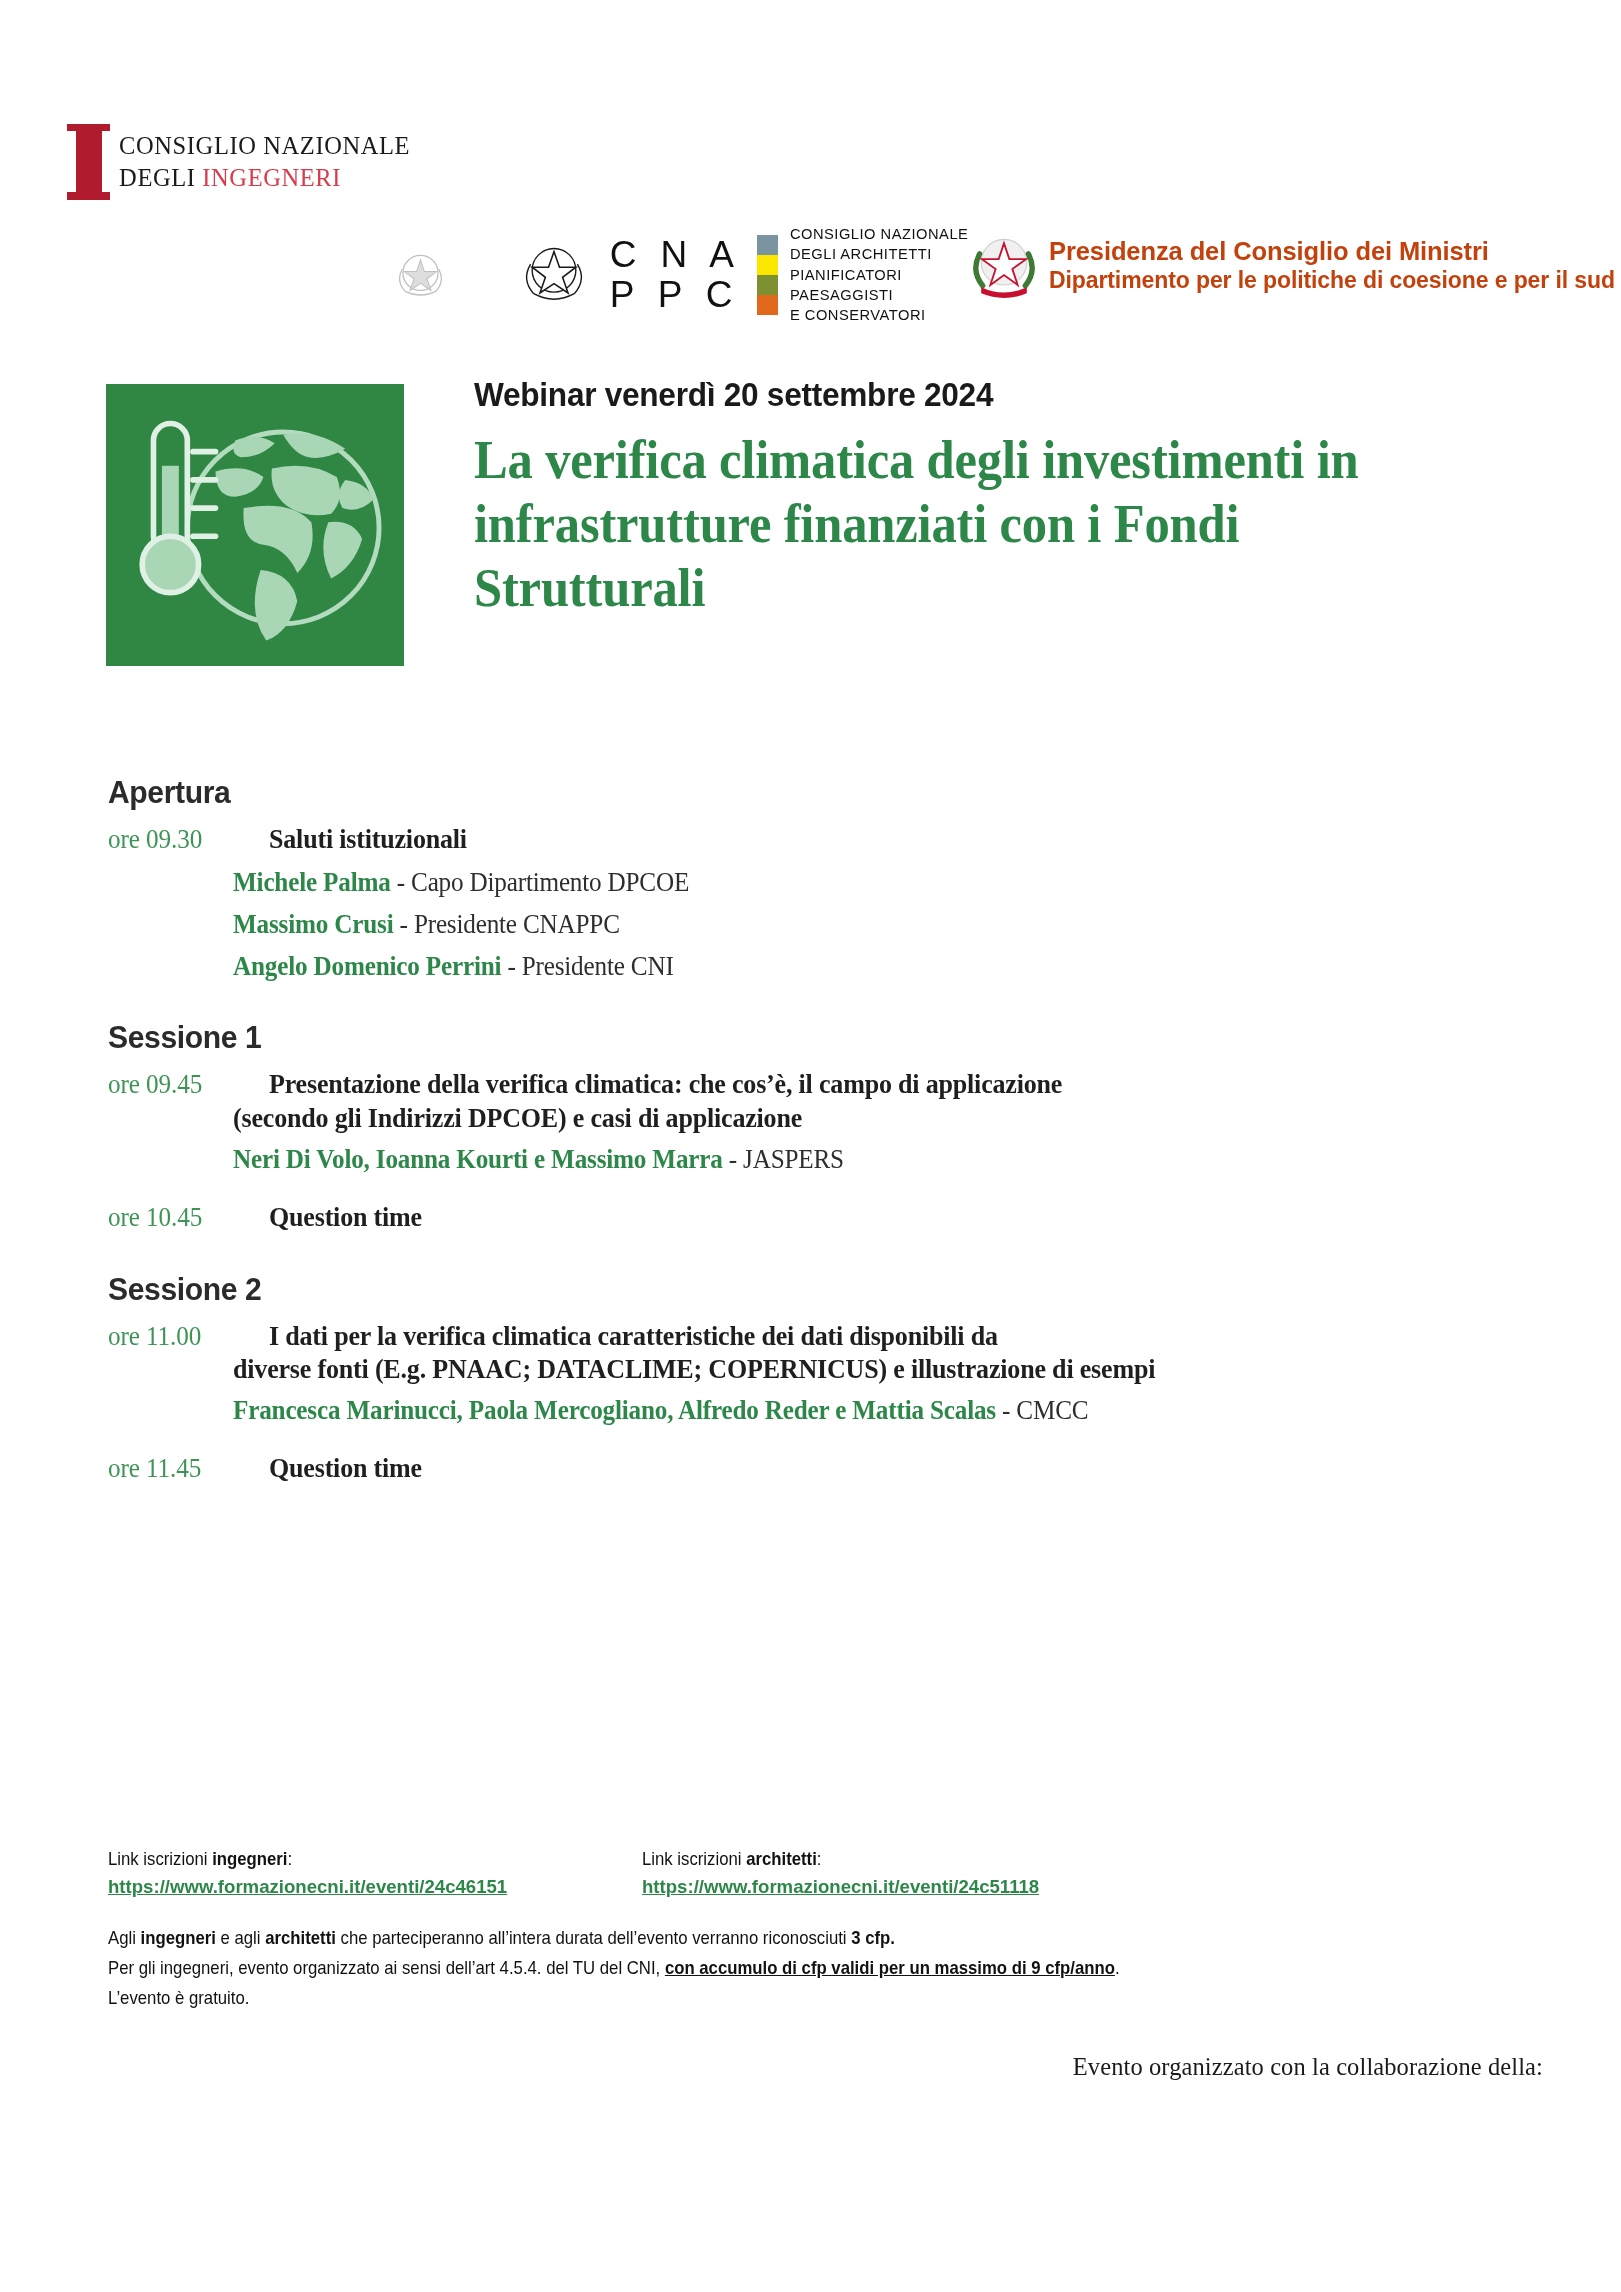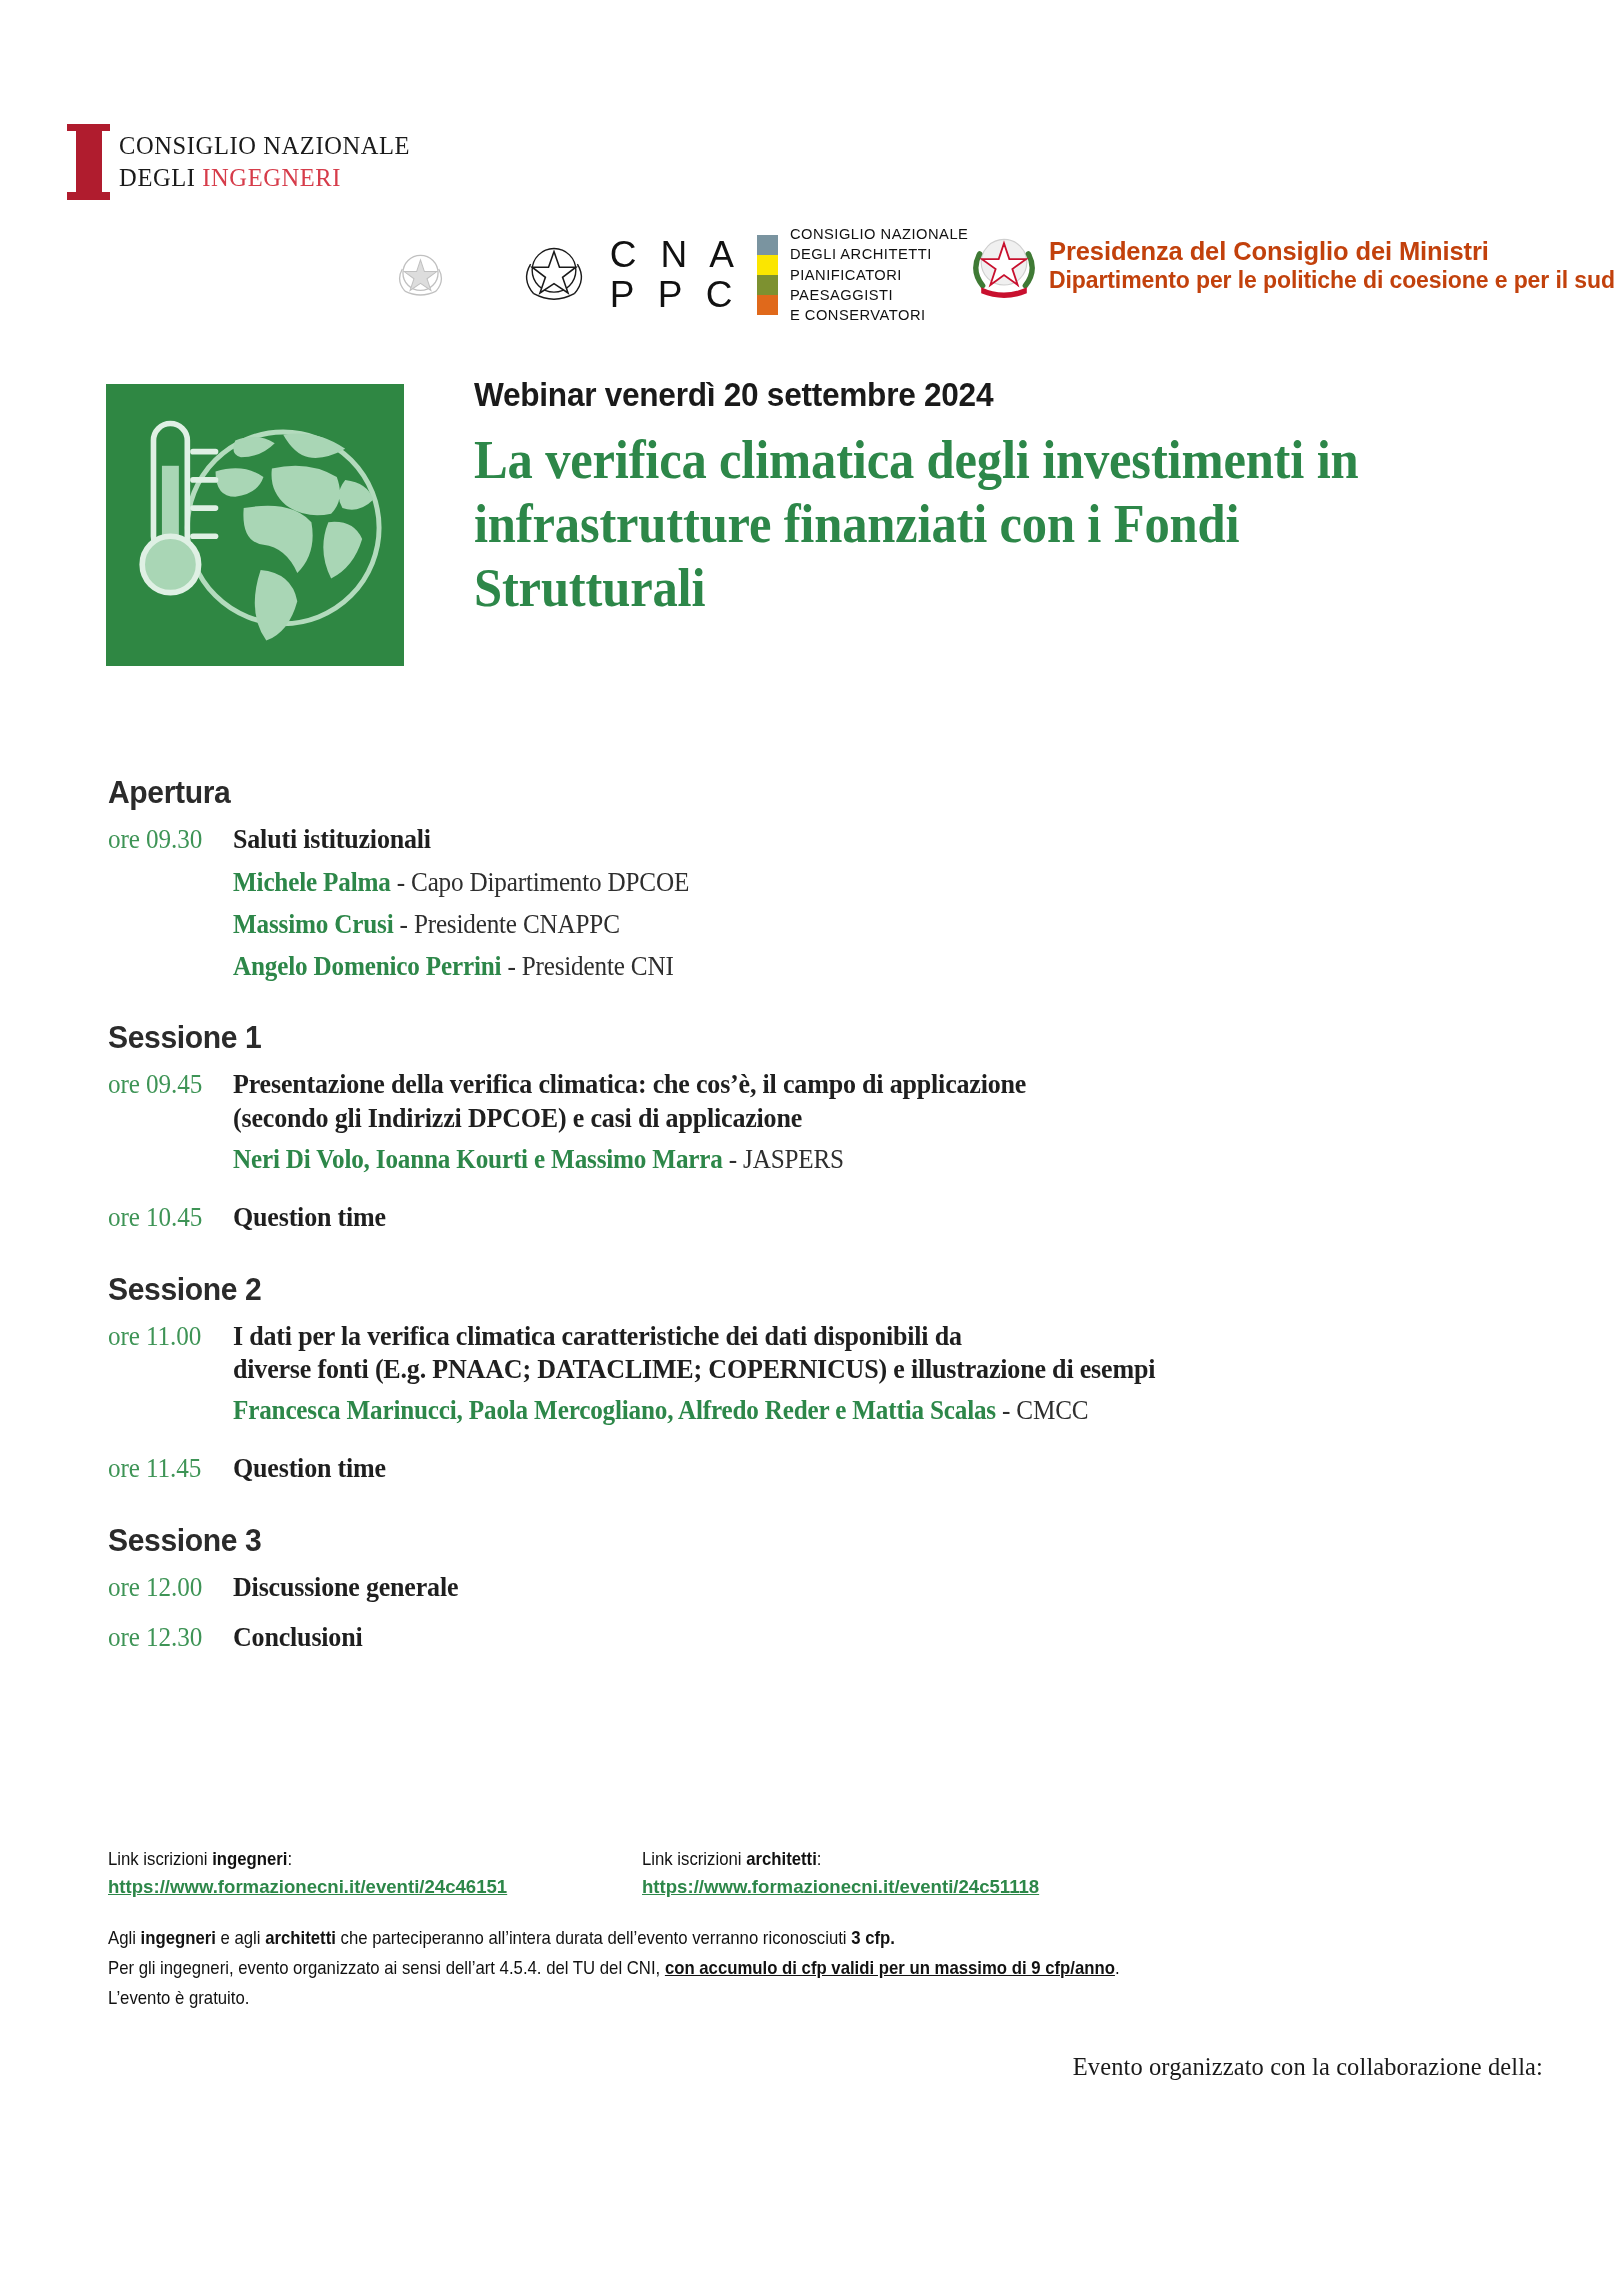--- a/index.html
+++ b/index.html
@@ -182,20 +182,21 @@
     margin-bottom: 9.8px;
   }
   .session-block { margin-bottom: 35px; }
   .session-block:last-child { margin-bottom: 0; }
 
   .entry { margin-bottom: 5.9px; }
   .entry-line {
     display: flex;
     align-items: baseline;
     line-height: 1.34;
+    gap: 36px;
   }
   .ore {
     font-family: "Liberation Serif", serif;
     font-size: 26.5px;
     color: #3e9456;
     white-space: nowrap;
     min-width: 125px;
     letter-spacing: -0.1px;
     transform: scaleX(0.95);
     transform-origin: left center;
@@ -469,35 +470,20 @@
       </div>
     </div>
     <div class="entry" style="margin-top:21.6px">
       <div class="entry-line">
         <span class="ore">ore 11.45</span>
         <span class="entry-title">Question time</span>
       </div>
     </div>
   </div>
 
-  <div class="session-block">
-    <div class="session-heading">Sessione 3</div>
-    <div class="entry">
-      <div class="entry-line">
-        <span class="ore">ore 12.00</span>
-        <span class="entry-title">Discussione generale</span>
-      </div>
-    </div>
-    <div class="entry" style="margin-top:13.7px">
-      <div class="entry-line">
-        <span class="ore">ore 12.30</span>
-        <span class="entry-title">Conclusioni</span>
-      </div>
-    </div>
-  </div>
 </div>
 
 <div class="footer">
   <div class="link-cols">
     <div class="link-col">
       <div class="link-label"><span>Link iscrizioni </span><b>ingegneri</b><span>:</span></div>
       <a class="link-url" href="#">https://www.formazionecni.it/eventi/24c46151</a>
     </div>
     <div class="link-col">
       <div class="link-label"><span>Link iscrizioni </span><b>architetti</b><span>:</span></div>

